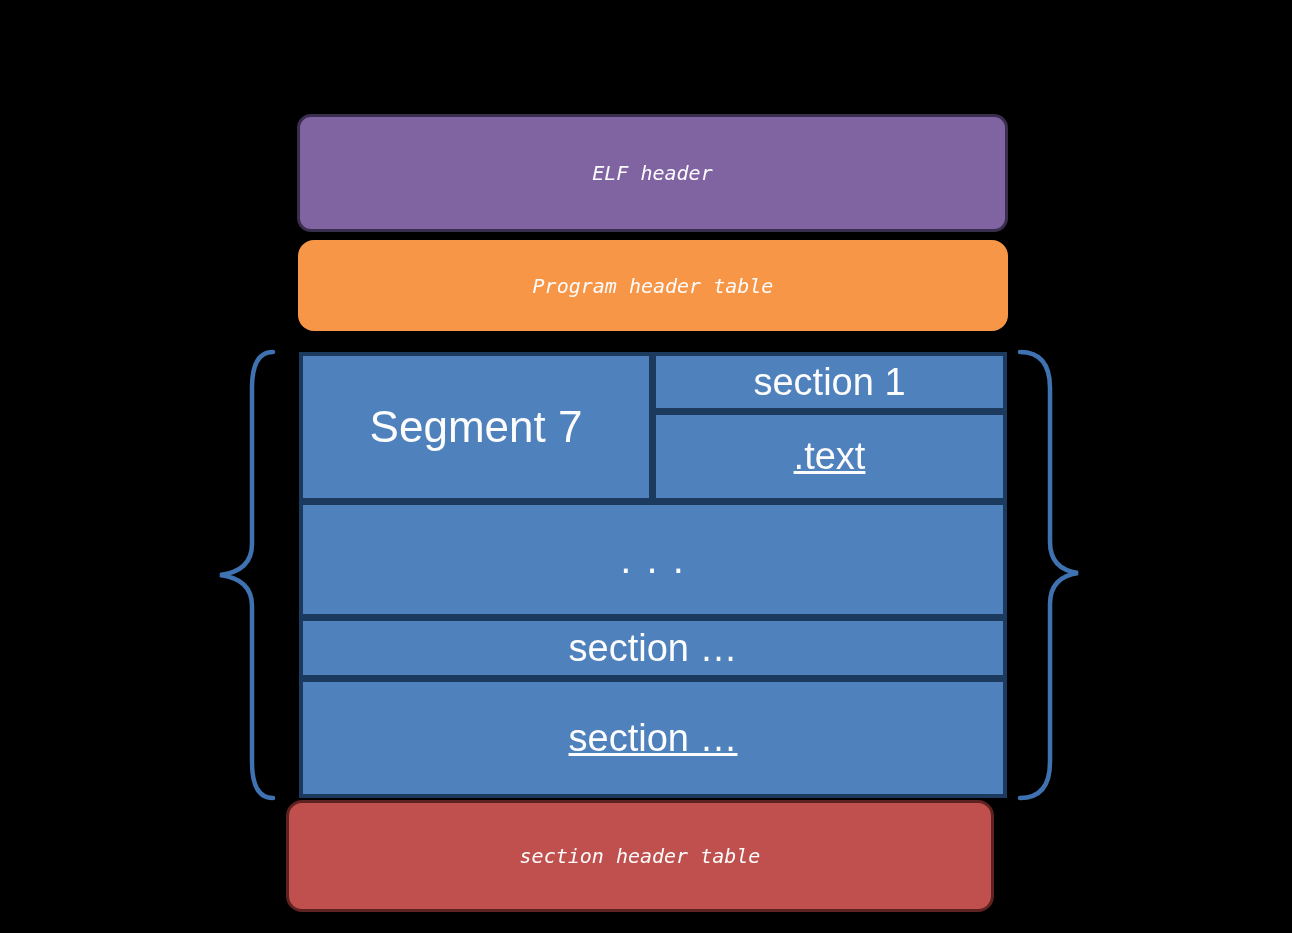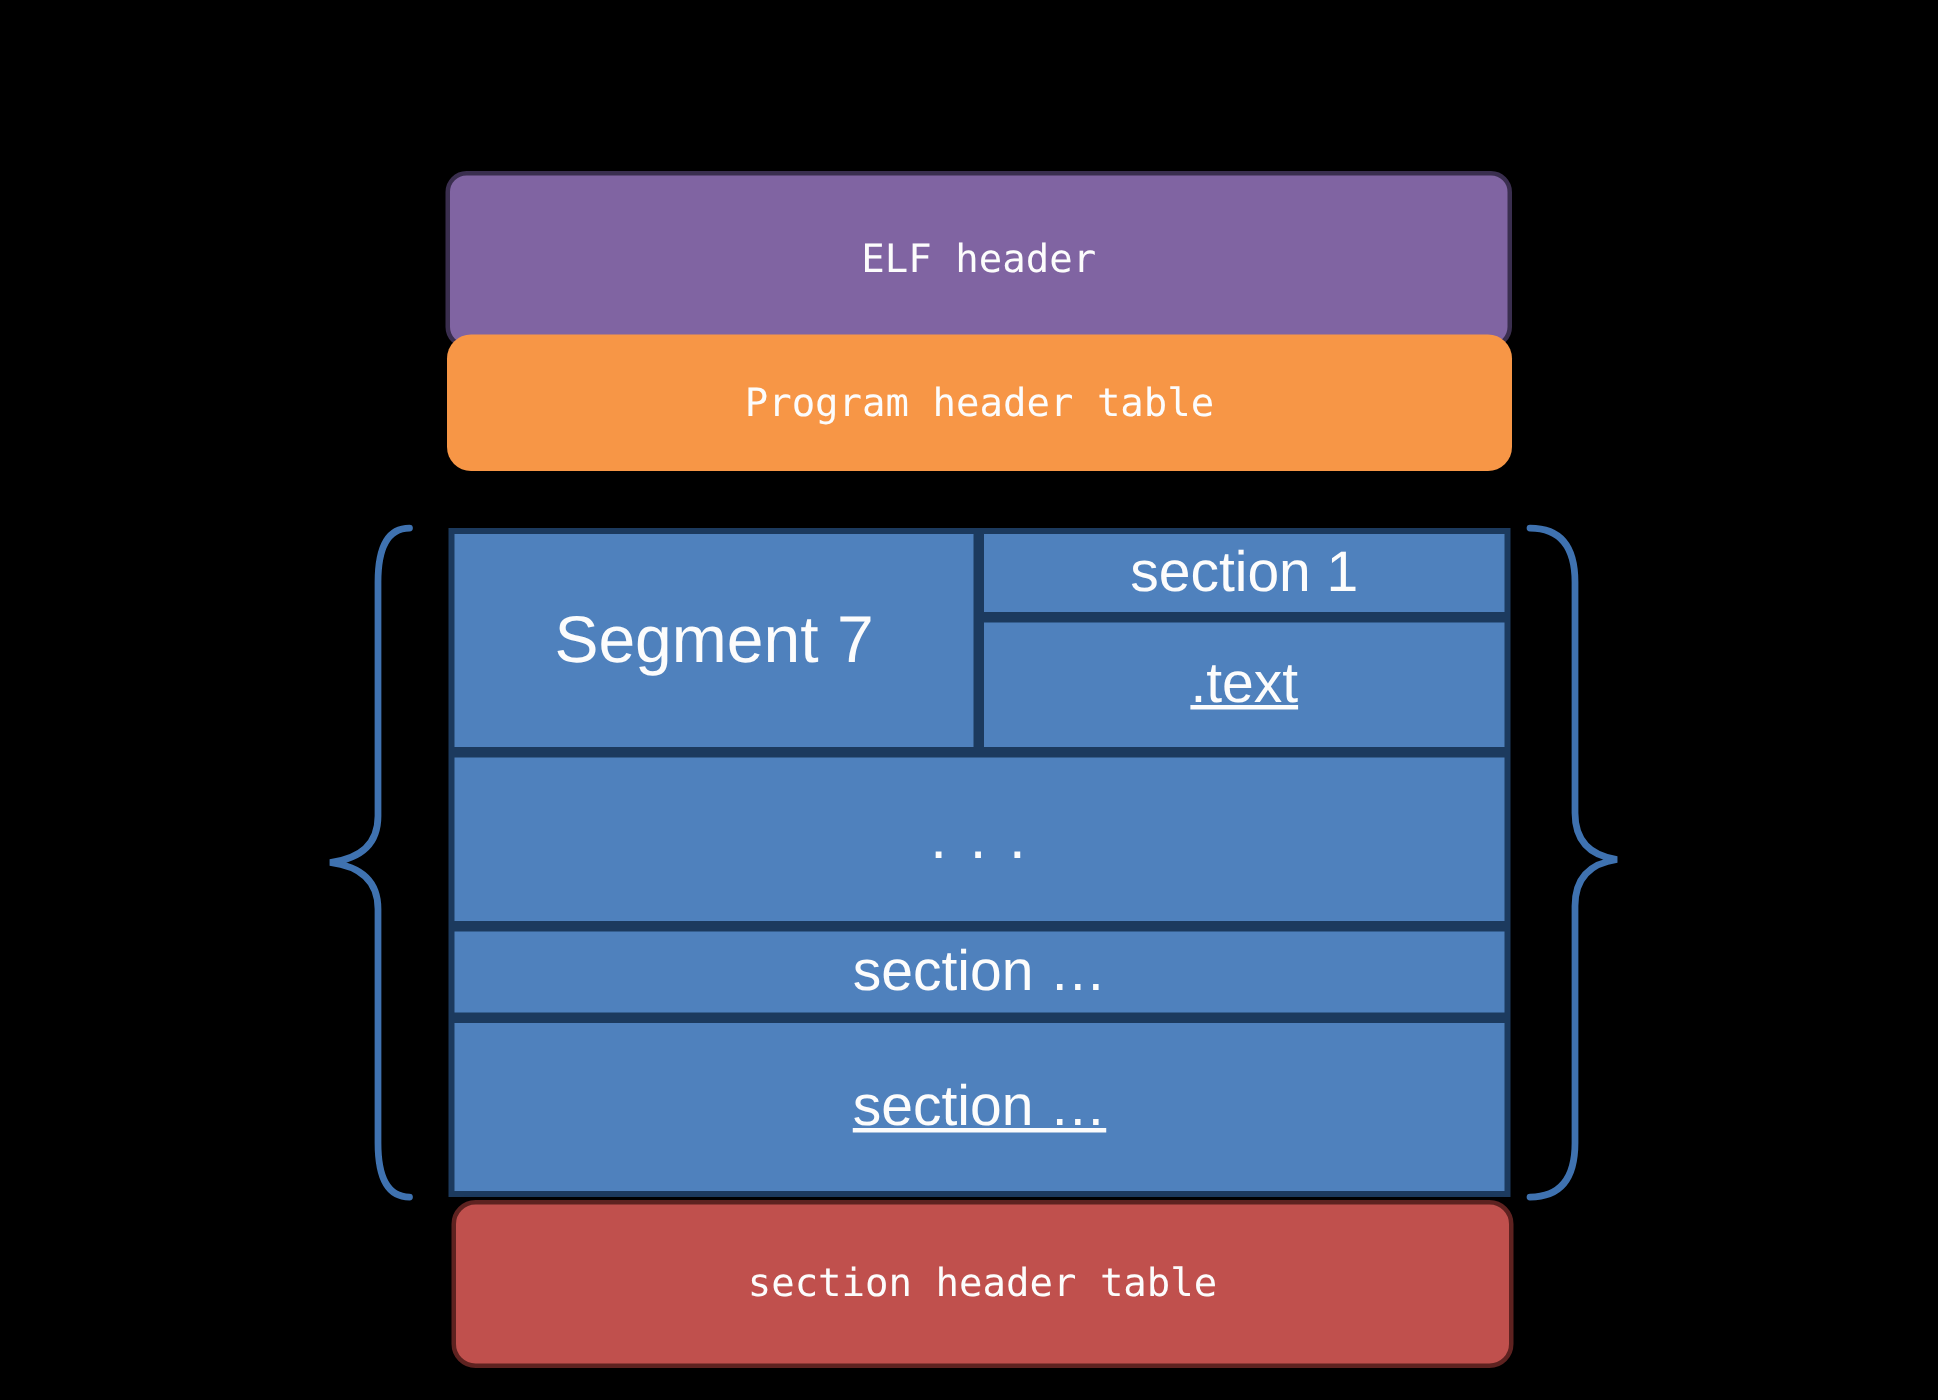--- a/index.html
+++ b/index.html
@@ -15,34 +15,35 @@
     color:var(--text,#FCFCFC);
   }
   .box{
     position:absolute;
     box-sizing:border-box;
     display:flex;align-items:center;justify-content:center;
     text-align:center;
   }
   .mono{
     font-family:"DejaVu Sans Mono","Liberation Mono",monospace;
-    font-size:26px;
+    font-size:20px;
     letter-spacing:0;
+    font-style:italic;
   }
   
   .elf-box{
     left:297px;top:114px;width:711px;height:118px;
     background:var(--purple,#8064A2);
     border:3px solid var(--purple-border,#3A2E4F);
     border-radius:14px;
     box-shadow:0 5px 7px rgba(0,0,0,.55);
   }
   
   .pht-box{
-    left:298px;top:223px;width:710px;height:91px;
+    left:298px;top:240px;width:710px;height:91px;
     background:var(--orange,#F79646);
     border-radius:16px;
   }
   
   .blue-area{
     position:absolute;
     left:299px;top:352px;width:708px;height:446px;
     box-sizing:border-box;
     background:var(--blue-border,#1C3A5E);
     padding:4px;
@@ -60,21 +61,21 @@
   }
   .seg-cell{flex:0 0 346px;font-size:44px;}
   .right-col{flex:1;display:flex;flex-direction:column;gap:7px;}
   .sec-cell{font-size:38px;}
   .sec-top{height:52px;flex:0 0 auto;}
   .sec-mid{height:54px;flex:0 0 auto;}
   .sec-fill{flex:1;text-decoration:underline;}
   .dots-cell{width:100%;font-size:40px;letter-spacing:2px;}
   
   .sht-box{
-    left:301px;top:800px;width:708px;height:112px;
+    left:286px;top:800px;width:708px;height:112px;
     background:var(--red,#C0504D);
     border:3px solid var(--red-border,#5E2220);
     border-radius:16px;
     box-shadow:0 5px 7px rgba(0,0,0,.55);
   }
   
   .brace{
     position:absolute;
     color:var(--brace,#3F72B0);
   }

